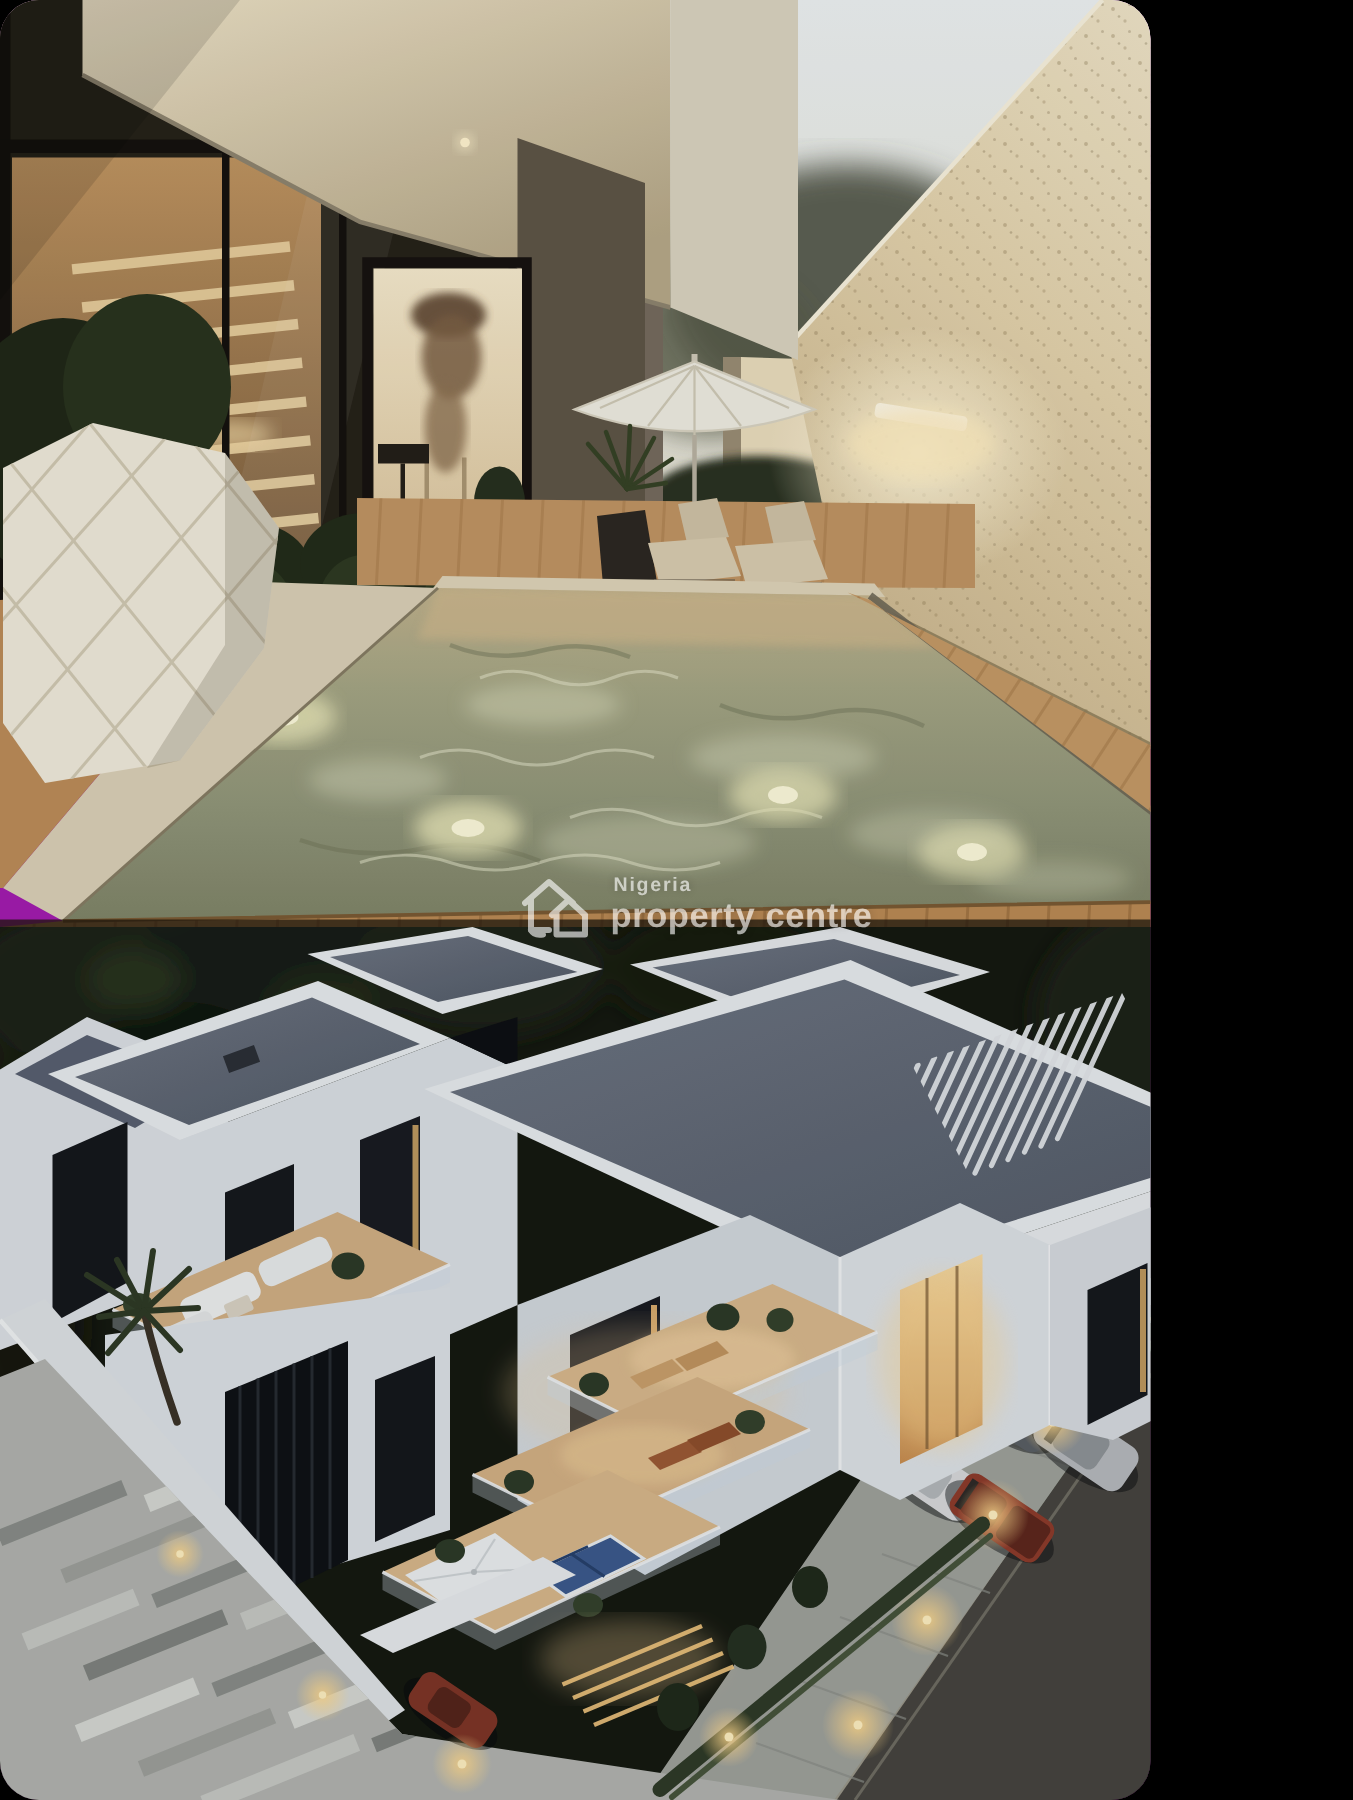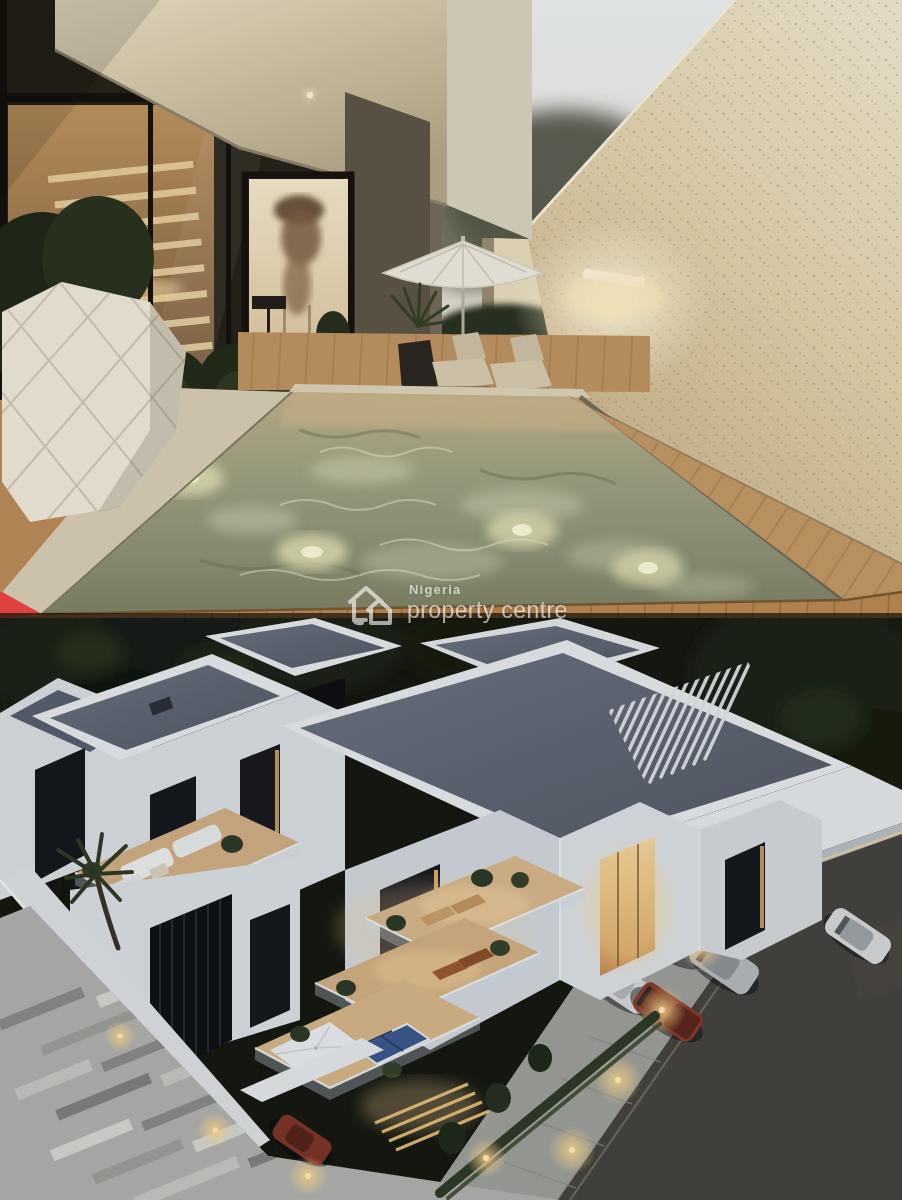--- a/index.html
+++ b/index.html
@@ -1,29 +1,29 @@
 <!DOCTYPE html>
 <html><head>
 <meta charset="utf-8">
 <style>
   html,body{margin:0;padding:0;background:#000;}
-  .stage{position:relative;width:902px;height:1200px;overflow:hidden;background:#ef4444;
-         font-family:"Liberation Sans",sans-serif;}
+  .stage{position:relative;width:767px;height:1200px;overflow:hidden;background:#a21caf;
+         font-family:"Liberation Sans",sans-serif;border-radius:26px;}
   .photo{position:absolute;left:0;margin:0;padding:0;display:block;}
   .photo-top{top:0;width:902px;height:618px;}
   .photo-bottom{top:618px;width:902px;height:582px;}
   .photo svg{display:block;}
 
   
   .watermark{position:absolute;left:346px;top:576px;display:flex;align-items:center;gap:9px;
              color:#fff;opacity:.62;text-shadow:0 0 6px rgba(0,0,0,.35);pointer-events:none;}
   .wm-logo{width:52px;height:52px;flex:0 0 auto;}
   .wm-text{display:flex;flex-direction:column;line-height:1;}
   .wm-top{font-size:13px;font-weight:700;letter-spacing:1.2px;margin-left:2px;margin-bottom:3px;}
-  .wm-bottom{font-size:23px;font-weight:400;letter-spacing:.4px;}
+  .wm-bottom{font-size:23px;font-weight:700;letter-spacing:.4px;}
 
   .plankline{stroke:#8f6436;stroke-width:2;opacity:.55;}
   .rib{stroke:#e3e7e9;stroke-width:3.5;stroke-linecap:round;opacity:.95;}
   .rail{stroke:#eef2f4;stroke-width:2.2;opacity:.9;fill:none;}
   .glass{fill:rgba(205,222,232,.35);}
 </style>
 </head>
 <body>
 
 <div class="stage">

